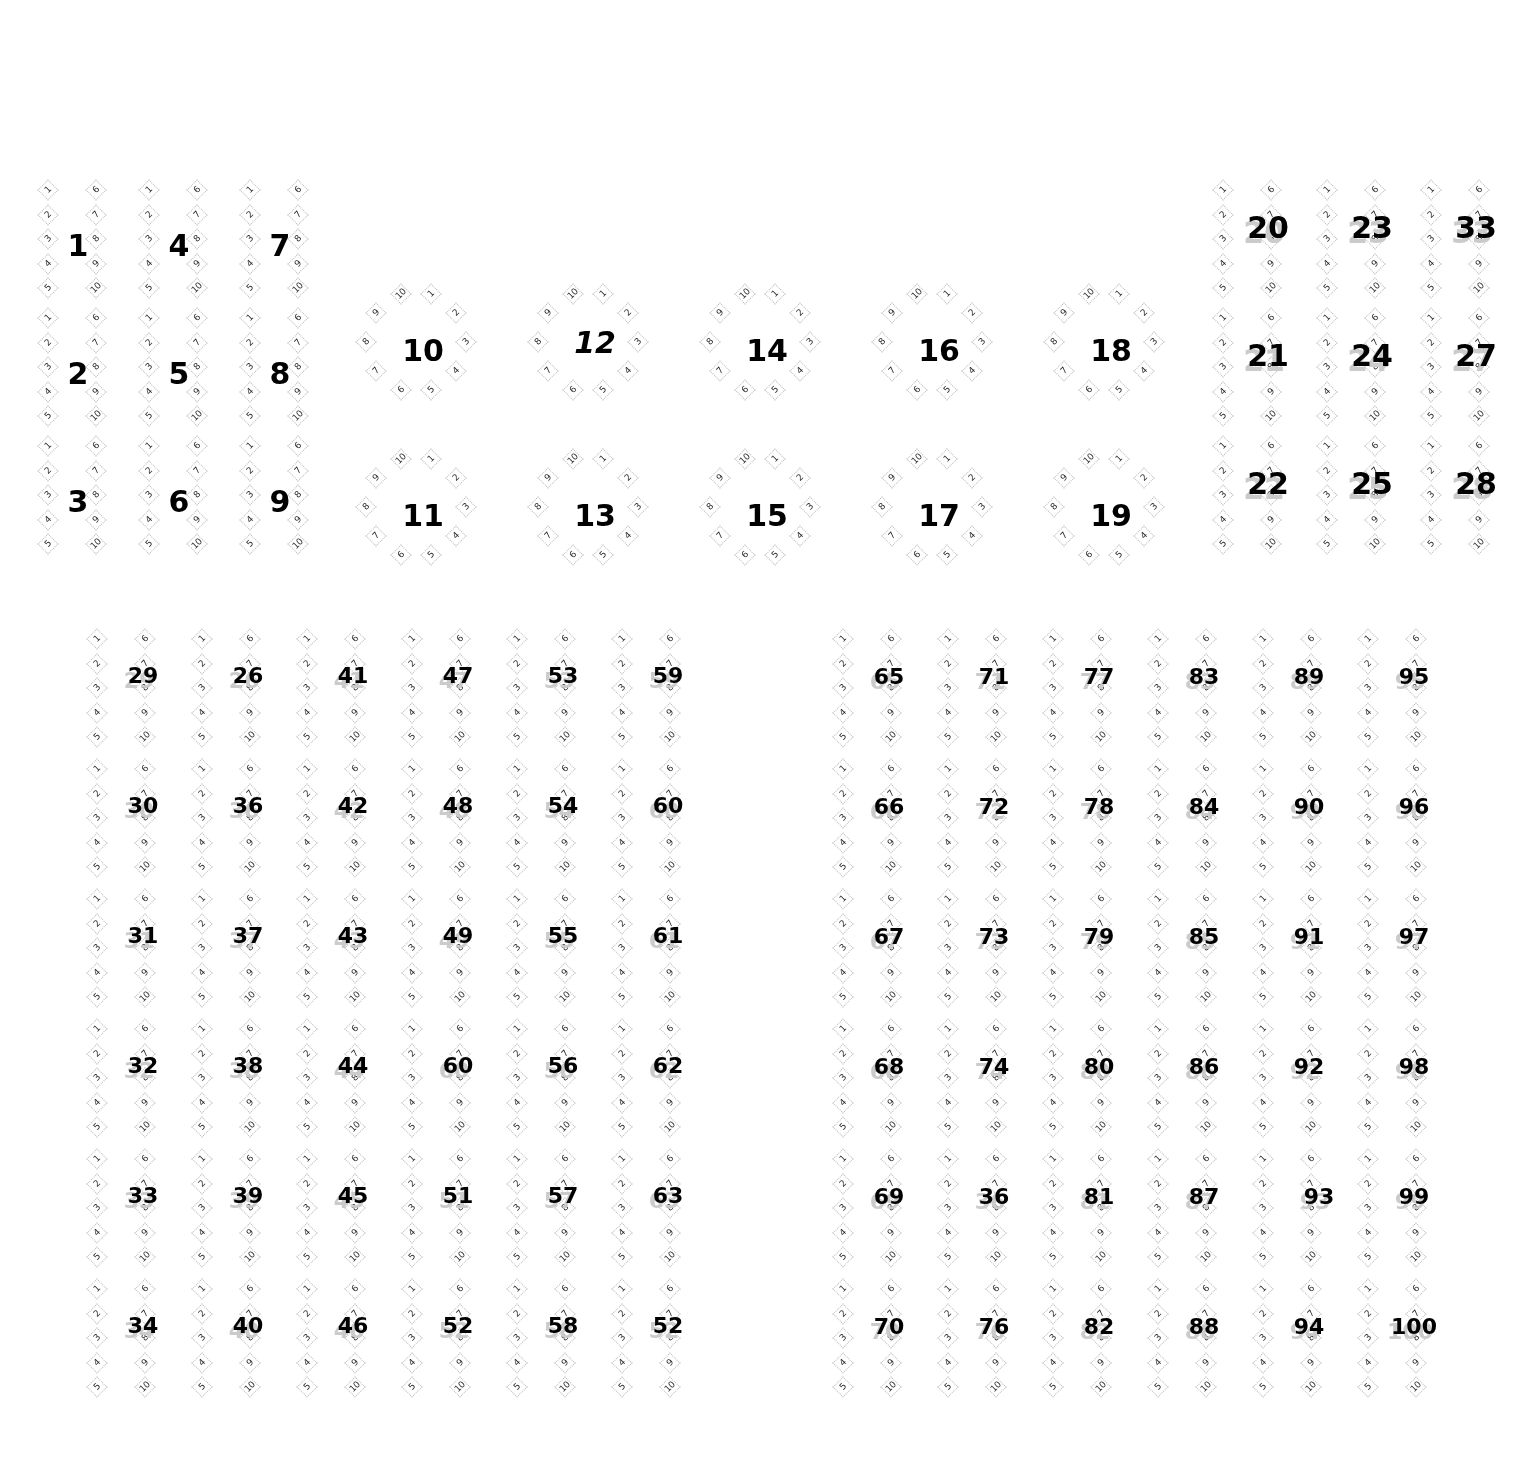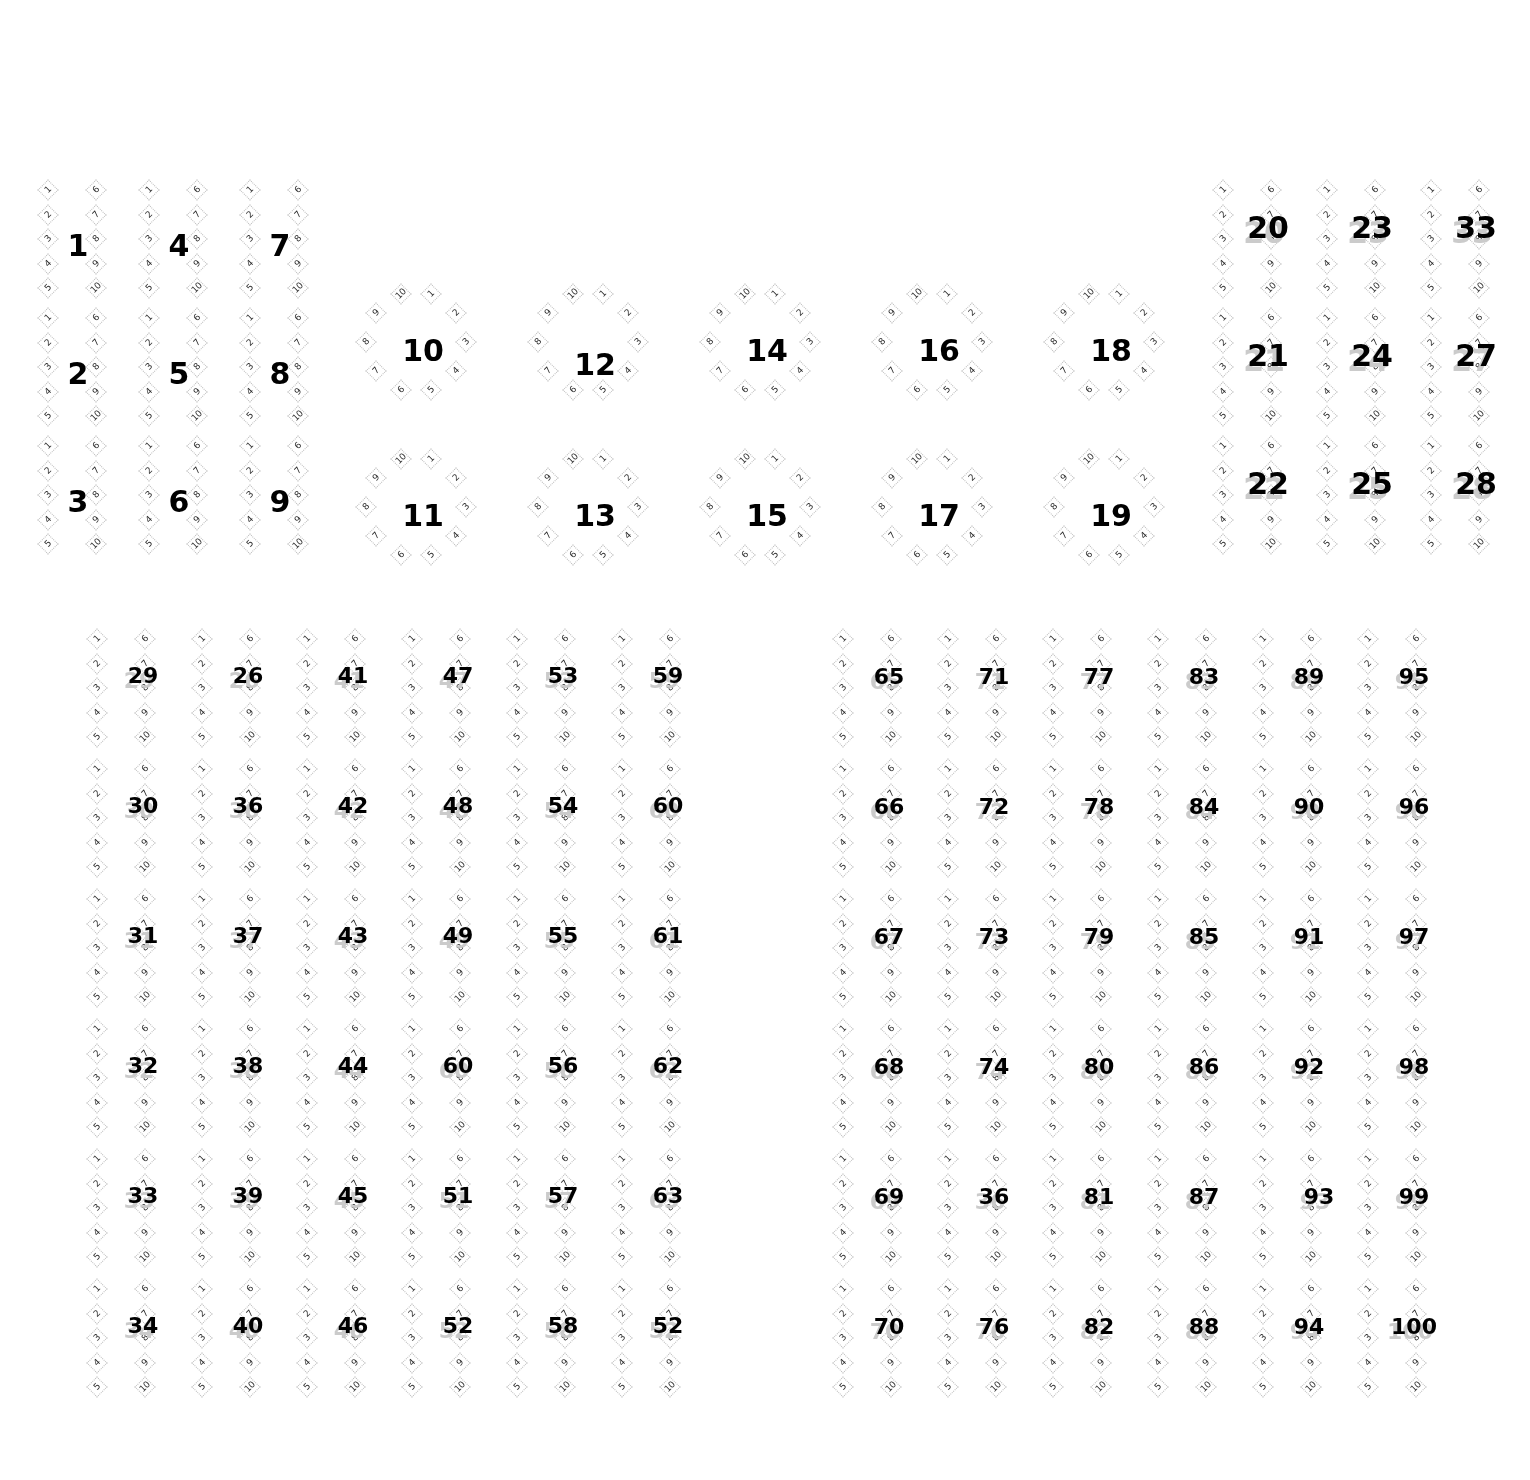--- a/index.html
+++ b/index.html
@@ -207,21 +207,21 @@
         <div class="seat" style="left: 15.4508px; top: -47.5528px;">1</div>
         <div class="seat" style="left: 40.4508px; top: -29.3893px;">2</div>
         <div class="seat" style="left: 50px; top: 0px;">3</div>
         <div class="seat" style="left: 40.4508px; top: 29.3893px;">4</div>
         <div class="seat" style="left: 15.4508px; top: 47.5528px;">5</div>
         <div class="seat" style="left: -15.4508px; top: 47.5528px;">6</div>
         <div class="seat" style="left: -40.4508px; top: 29.3893px;">7</div>
         <div class="seat" style="left: -50px; top: 6.12323e-15px;">8</div>
         <div class="seat" style="left: -40.4508px; top: -29.3893px;">9</div>
         <div class="seat" style="left: -15.4508px; top: -47.5528px;">10</div>
-        <div class="tlabel large" style="left: 7px; top: 23px;">12</div>
+        <div class="tlabel large" style="left: 7px; top: 1px; font-style: italic;">12</div>
       </div>
       <div class="table-unit" style="left: 588px; top: 507px;">
         <div class="seat" style="left: 15.4508px; top: -47.5528px;">1</div>
         <div class="seat" style="left: 40.4508px; top: -29.3893px;">2</div>
         <div class="seat" style="left: 50px; top: 0px;">3</div>
         <div class="seat" style="left: 40.4508px; top: 29.3893px;">4</div>
         <div class="seat" style="left: 15.4508px; top: 47.5528px;">5</div>
         <div class="seat" style="left: -15.4508px; top: 47.5528px;">6</div>
         <div class="seat" style="left: -40.4508px; top: 29.3893px;">7</div>
         <div class="seat" style="left: -50px; top: 6.12323e-15px;">8</div>

